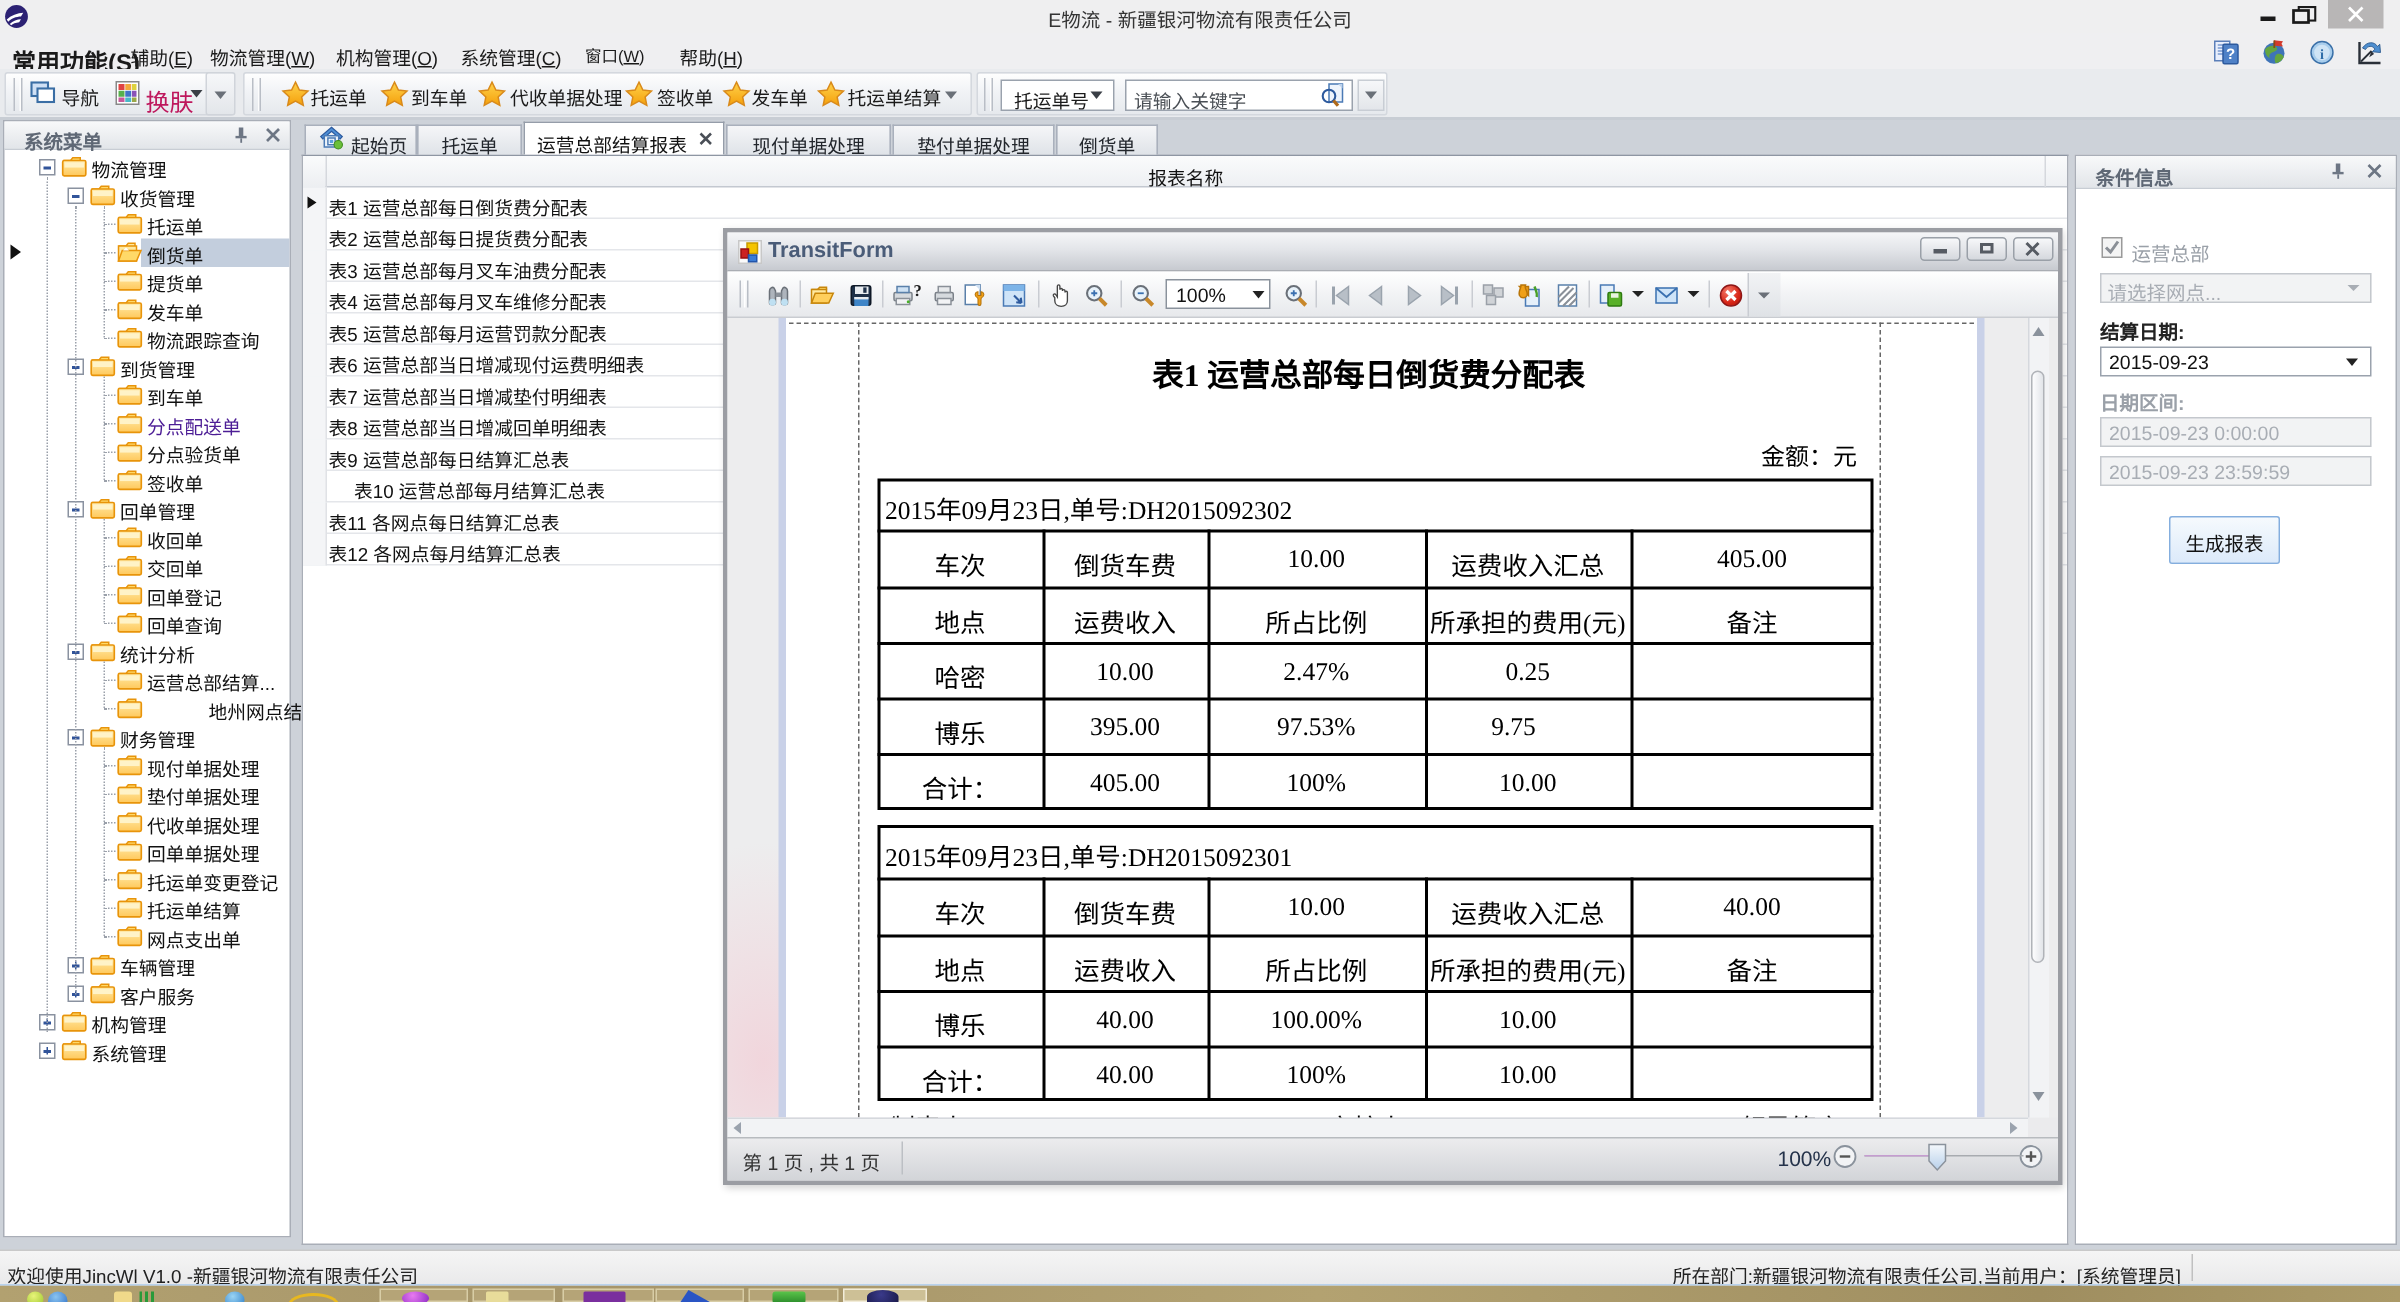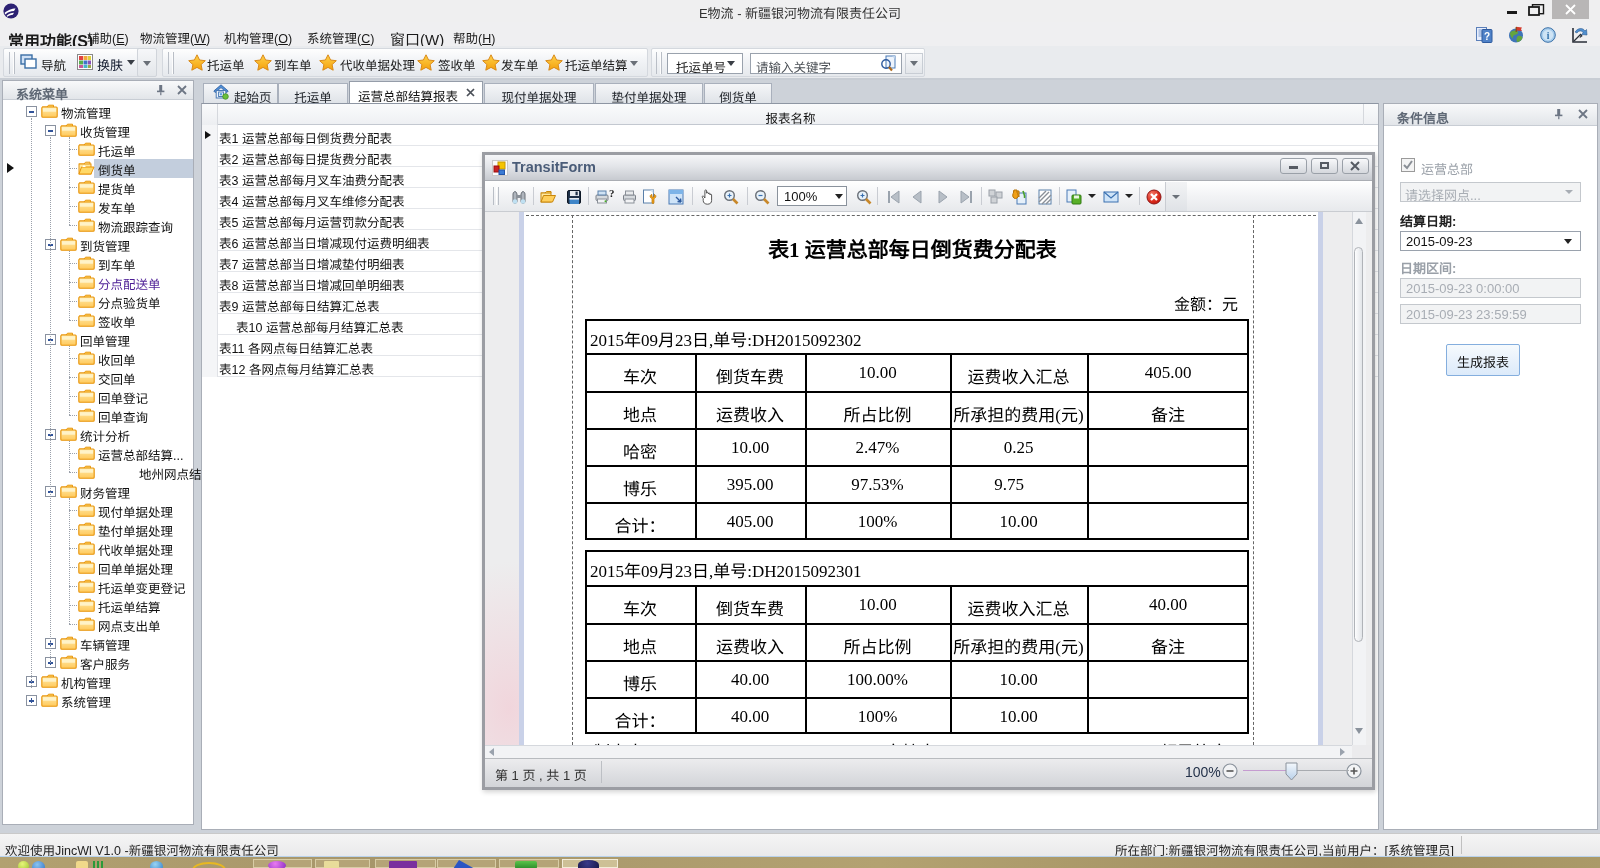--- a/index.html
+++ b/index.html
@@ -26,21 +26,21 @@
 <div class="ab" style="left:1552px;top:0px;width:37px;height:19px;background:#b8b6b6;"></div>
 <svg class="ab" style="left:1565px;top:4px" width="11" height="11" viewBox="0 0 11 11">
 <path d="M1 1 L10 10 M10 1 L1 10" stroke="#fff" stroke-width="1.8"></path>
 </svg>
 <div class="ab" style="left:0px;top:22px;width:1600px;height:24px;background:#efeff1;"></div>
 <div class="tx" style="left:8px;top:28px;font-size:16px;color:#1a1a1a;font-weight:bold;">常用功能(<u>S</u>)</div>
 <div class="tx" style="left:87px;top:28px;font-size:12.5px;color:#1a1a1a;">辅助(<u>E</u>)</div>
 <div class="tx" style="left:140px;top:28px;font-size:12.5px;color:#1a1a1a;">物流管理(<u>W</u>)</div>
 <div class="tx" style="left:224px;top:28px;font-size:12.5px;color:#1a1a1a;">机构管理(<u>O</u>)</div>
 <div class="tx" style="left:307px;top:28px;font-size:12.5px;color:#1a1a1a;">系统管理(<u>C</u>)</div>
-<div class="tx" style="left:390px;top:28px;font-size:15px;color:#1a1a1a;">窗口(<u>W</u>)</div>
+<div class="tx" style="left:390px;top:28px;font-size:11px;color:#1a1a1a;">窗口(<u>W</u>)</div>
 <div class="tx" style="left:453px;top:28px;font-size:12.5px;color:#1a1a1a;">帮助(<u>H</u>)</div>
 <svg class="ab" style="left:1476px;top:27px" width="17" height="16" viewBox="0 0 17 16">
 <rect x="0.5" y="0.5" width="10" height="13" fill="#e8eefc" stroke="#5b7fb9"></rect>
 <path d="M2.5 3h6M2.5 5h6M2.5 7h6M2.5 9h4" stroke="#7a9bd0" stroke-width="1"></path>
 <rect x="6" y="2.5" width="10" height="13" rx="1" fill="#4f81c7" stroke="#2d5a9e"></rect>
 <text x="11" y="12.5" font-size="10" font-weight="bold" fill="#fff" text-anchor="middle">?</text>
 </svg>
 <svg class="ab" style="left:1508px;top:26px" width="17" height="17" viewBox="0 0 17 17">
 <circle cx="8" cy="9.5" r="7" fill="#3f74b8"></circle>
 <path d="M2 7 C4 4.5,7 4,9 5 C11 6,10 8,8 8.5 C5.5 9,4 11,5.5 13 C3.5 12,2 10,2 7Z" fill="#64a53f"></path>
@@ -73,21 +73,21 @@
 <rect x="2" y="2" width="4" height="4" fill="#e04343"></rect>
     <rect x="6.5" y="2" width="4" height="4" fill="#f2a83c"></rect>
     <rect x="11" y="2" width="3" height="4" fill="#ddd23e"></rect>
 <rect x="2" y="6.5" width="4" height="4" fill="#56b04c"></rect>
     <rect x="6.5" y="6.5" width="4" height="4" fill="#3f74c8"></rect>
     <rect x="11" y="6.5" width="3" height="4" fill="#8a52b8"></rect>
 <rect x="2" y="11" width="4" height="3" fill="#c8589a"></rect>
     <rect x="6.5" y="11" width="4" height="3" fill="#48b8c8"></rect>
     <rect x="11" y="11" width="3" height="3" fill="#9aa84a"></rect>
 </svg>
-<div class="tx" style="left:97px;top:55px;font-size:13px;color:#0f172a;">换肤</div>
+<div class="tx" style="left:97px;top:55px;font-size:16px;color:#be185d;">换肤</div>
 <div class="ab" style="left:127px;top:60px;width:0;height:0;border-left:4px solid transparent;border-right:4px solid transparent;border-top:5px solid #3a3f46;"></div>
 <div class="ab" style="left:137px;top:48px;width:20px;height:29px;background:linear-gradient(#f6f7f9,#e3e6ea);border:1px solid #d0d4da;border-radius:2px;"></div>
 <div class="ab" style="left:143px;top:61px;width:0;height:0;border-left:4px solid transparent;border-right:4px solid transparent;border-top:5px solid #6a7078;"></div>
 <div class="ab" style="left:162px;top:48px;width:486px;height:29px;background:linear-gradient(#fefefe,#f1f3f6 45%,#e6e9ed);border:1px solid #d4d8de;border-radius:2px;"></div>
 <div class="ab" style="left:168px;top:52px;width:5px;height:22px;border-left:1px solid #b9bec6;border-right:1px solid #fdfdfd;"></div>
 <div class="ab" style="left:173px;top:52px;width:2px;height:22px;border-left:1px solid #b9bec6;"></div>
 <svg class="ab" style="left:188px;top:54px" width="18" height="17" viewBox="0 0 18 17">
 <path d="M9 0.8 L11.6 6 L17.3 6.7 L13.1 10.6 L14.2 16.2 L9 13.4 L3.8 16.2 L4.9 10.6 L0.7 6.7 L6.4 6Z" fill="url(#gstar)" stroke="#d98a1a" stroke-width="1"></path>
 <defs>
       <linearGradient id="gstar" x1="0" y1="0" x2="0" y2="1">

